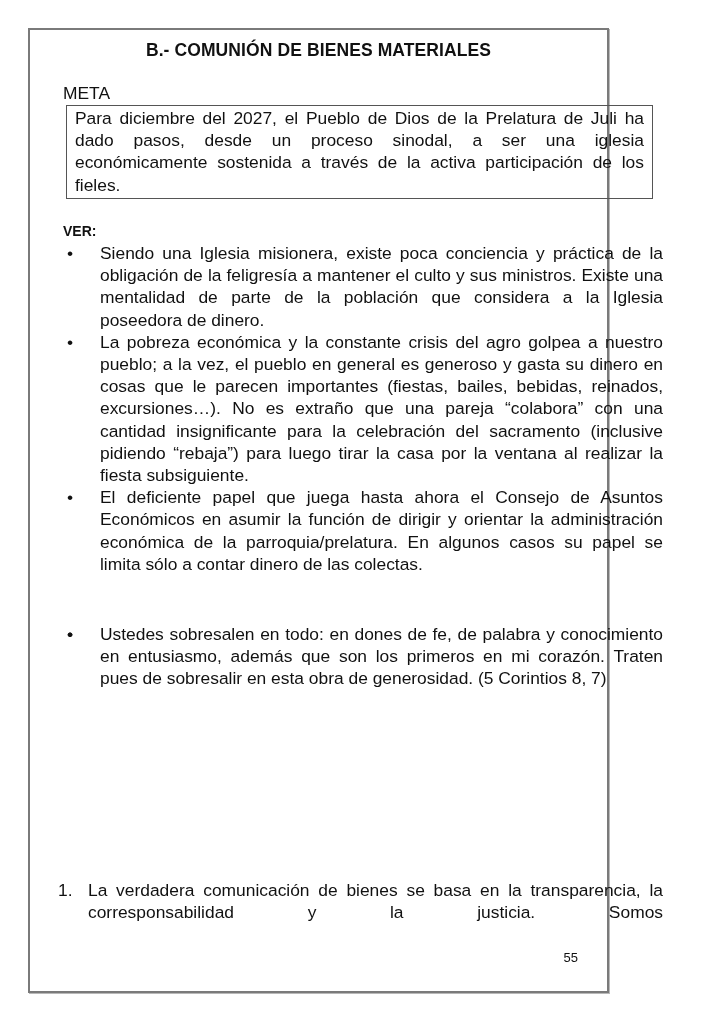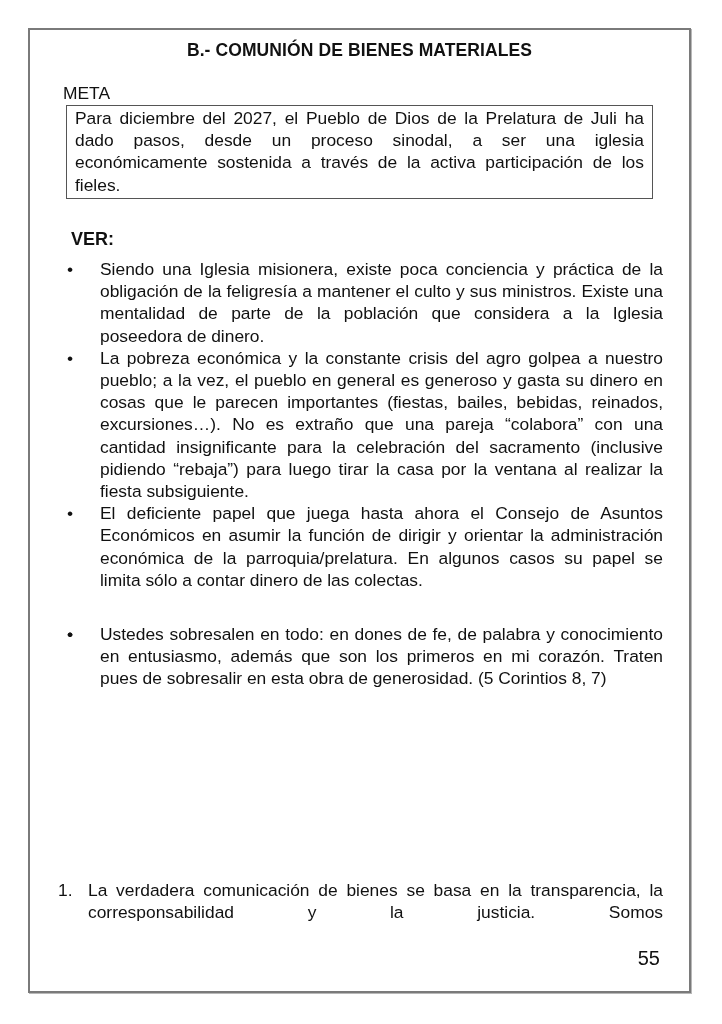--- a/index.html
+++ b/index.html
@@ -12,21 +12,21 @@
       height: 1024px;
       position: relative;
       overflow: hidden;
       font-family: "Liberation Sans", sans-serif;
       color: #111111;
     }
     .frame {
       position: absolute;
       left: 28px;
       top: 28px;
-      width: 663px;
+      width: 581px;
       height: 965px;
       border: 2px solid #7a7a7a;
       box-shadow: 1px 1px 0 #b8b8b8;
       box-sizing: border-box;
     }
     .title {
       position: absolute;
       left: 0;
       right: 0;
       top: 9px;
@@ -59,23 +59,23 @@
       border: 1px solid #555555;
       box-sizing: border-box;
       padding: 1px 8px 16px 8px;
       font-size: 17.4px;
       line-height: 22.2px;
       text-align: justify;
       text-align-last: left;
     }
     .heading {
       font-weight: bold;
-      font-size: 18px;
+      font-size: 14px;
       line-height: 22px;
-      margin: 8px;
+      margin: 0;
     }
     ul.bullets {
       list-style: none;
       margin: 0;
       padding: 0;
     }
     ul.bullets li {
       position: relative;
       padding-left: 37px;
       text-align: justify;
@@ -110,21 +110,21 @@
     .section-actitudes { top: 849px; }
     .para {
       text-align: justify;
       text-align-last: left;
       margin: 0;
     }
     .page-number {
       position: absolute;
       right: 29px;
       top: 918px;
-      font-size: 20px;
+      font-size: 13px;
       line-height: 20px;
     }
   </style>
 </head>
 <body>
 
 <div class="frame">
 
   <div class="title">B.- COMUNIÓN DE BIENES MATERIALES</div>
 

